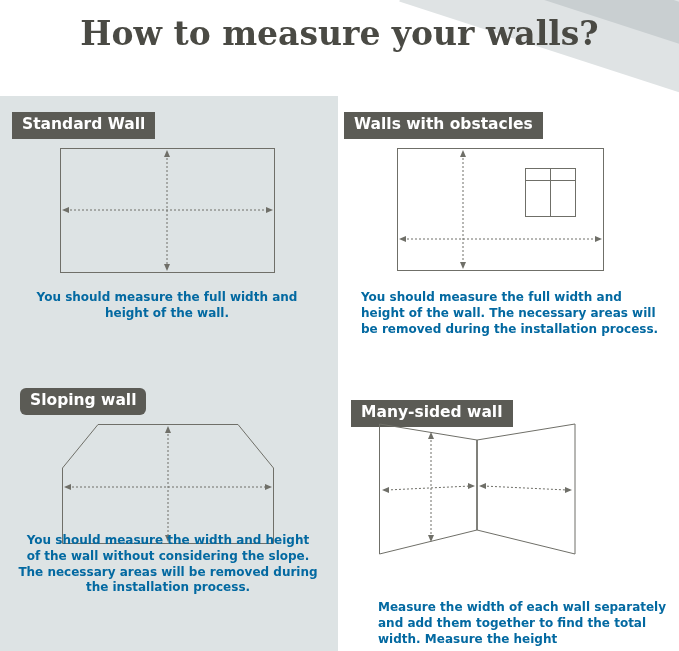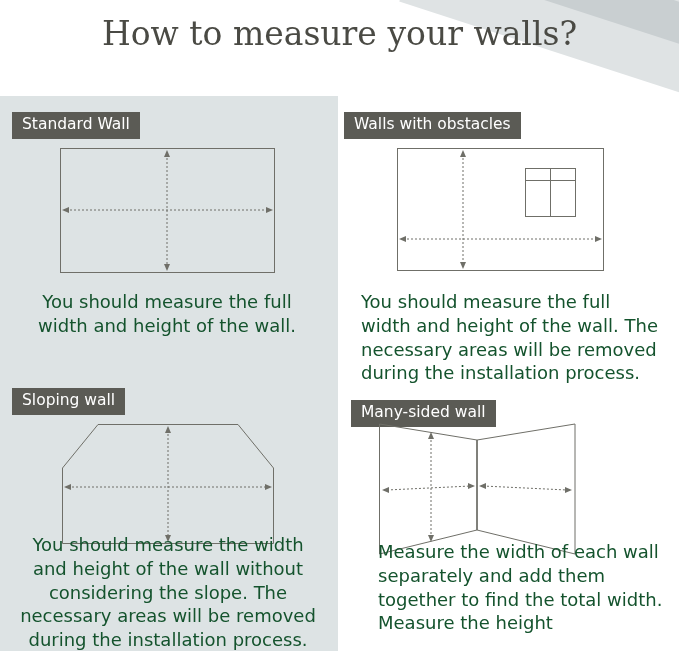--- a/index.html
+++ b/index.html
@@ -13,20 +13,21 @@
     font-family: "DejaVu Sans", sans-serif;
     overflow: hidden;
     position: relative;
   }
   #page {
     position: relative;
     width: 679px;
     height: 651px;
     background: #ffffff;
     overflow: hidden;
+    font-weight: bold;
   }
   
   .ribbon {
     position: absolute;
     top: -60px;
     right: -90px;
     width: 360px;
     height: 120px;
     background: #dfe3e4;
     transform: rotate(18deg);
@@ -68,23 +69,23 @@
     color: #ffffff;
     font-family: "DejaVu Sans", sans-serif;
     font-size: 15.5px;
     padding: 5px 10px 6px 10px;
     white-space: nowrap;
     line-height: 1;
     text-align: right;
   }
   .caption {
     position: absolute;
-    color: #14532d;
+    color: #0369a1;
     font-family: "DejaVu Sans", sans-serif;
-    font-size: 18px;
+    font-size: 12px;
     line-height: 1.32;
   }
   .caption.center { text-align: center; }
   .caption.left { text-align: left; }
   svg { display: block; }
   .drawing { position: absolute; }
 </style>
 </head>
 <body>
 
@@ -135,21 +136,21 @@
         <line x1="66" y1="6" x2="66" y2="117" stroke="#6f6f68" stroke-width="1" stroke-dasharray="2,2"></line>
         <polygon points="66,2 63,9 69,9" fill="#6f6f68"></polygon>
         <polygon points="66,121 63,114 69,114" fill="#6f6f68"></polygon>
       </svg>
     </div>
 
     <div class="caption left" style="left:361px; top:290px; width:300px;">You should measure the full width and height of the wall. The necessary areas will be removed during the installation process.</div>
   </div>
 
   <div class="panel">
-    <div class="tag" style="left:12px; top:388px;">Sloping wall</div>
+    <div class="tag" style="left:20px; top:388px;border-radius:6px;">Sloping wall</div>
 
     <div class="drawing" style="left:62px; top:424px;">
       <svg width="212" height="120" viewBox="0 0 212 120">
         <polygon points="0.5,44 36,0.5 176,0.5 211.5,44 211.5,119.5 0.5,119.5" fill="none" stroke="#6f6f68" stroke-width="1"></polygon>
 
         <line x1="6" y1="63" x2="206" y2="63" stroke="#6f6f68" stroke-width="1" stroke-dasharray="2,2"></line>
         <polygon points="2,63 9,60 9,66" fill="#6f6f68"></polygon>
         <polygon points="210,63 203,60 203,66" fill="#6f6f68"></polygon>
 
         <line x1="106" y1="6" x2="106" y2="114" stroke="#6f6f68" stroke-width="1" stroke-dasharray="2,2"></line>
@@ -180,16 +181,16 @@
         <polygon points="193,72 186,69 186,75" fill="#6f6f68"></polygon>
 
         <line x1="52" y1="18" x2="52" y2="120" stroke="#6f6f68" stroke-width="1" stroke-dasharray="2,2"></line>
         <polygon points="52,14 49,21 55,21" fill="#6f6f68"></polygon>
         <polygon points="52,124 49,117 55,117" fill="#6f6f68"></polygon>
 
         <line x1="98" y1="22" x2="98" y2="112" stroke="#6f6f68" stroke-width="1"></line>
       </svg>
     </div>
 
-    <div class="caption left" style="left:378px; top:540px; width:290px;">Measure the width of each wall separately and add them together to find the total width. Measure the height</div>
+    <div class="caption left" style="left:378px; top:600px; width:290px;">Measure the width of each wall separately and add them together to find the total width. Measure the height</div>
   </div>
 
 </div>
 
 </body></html>

